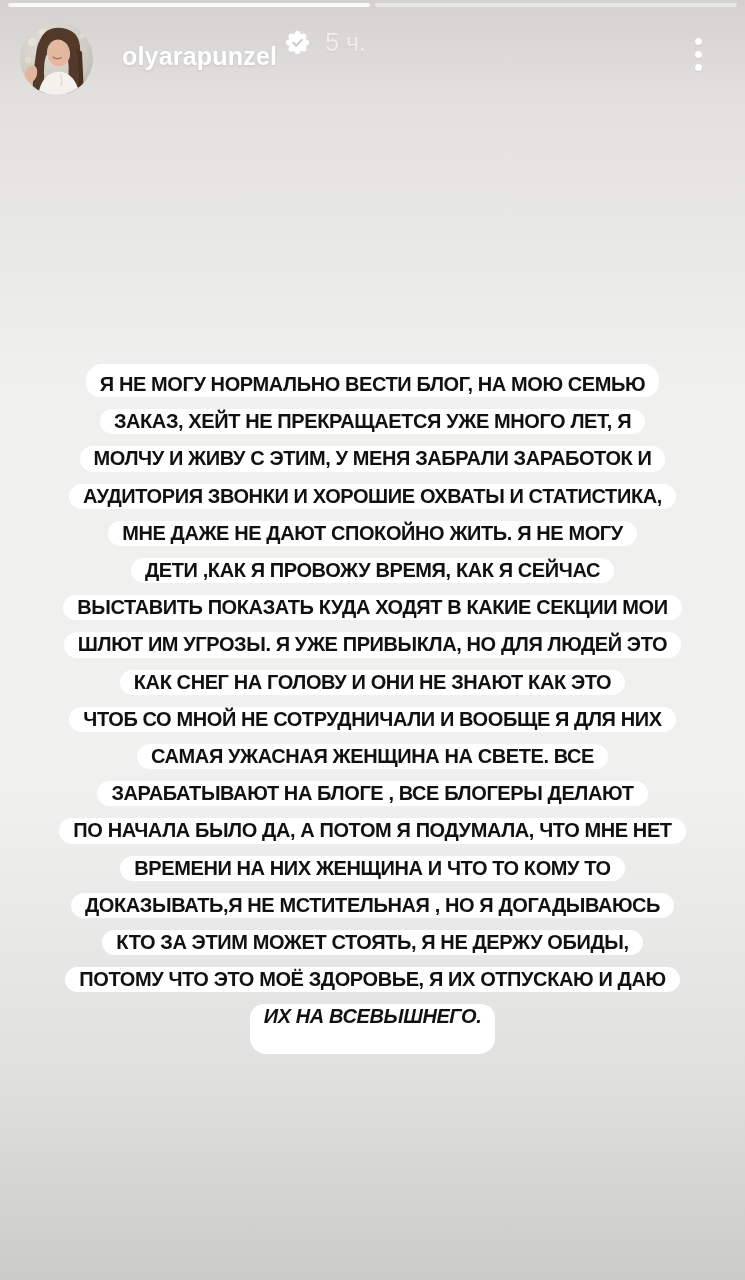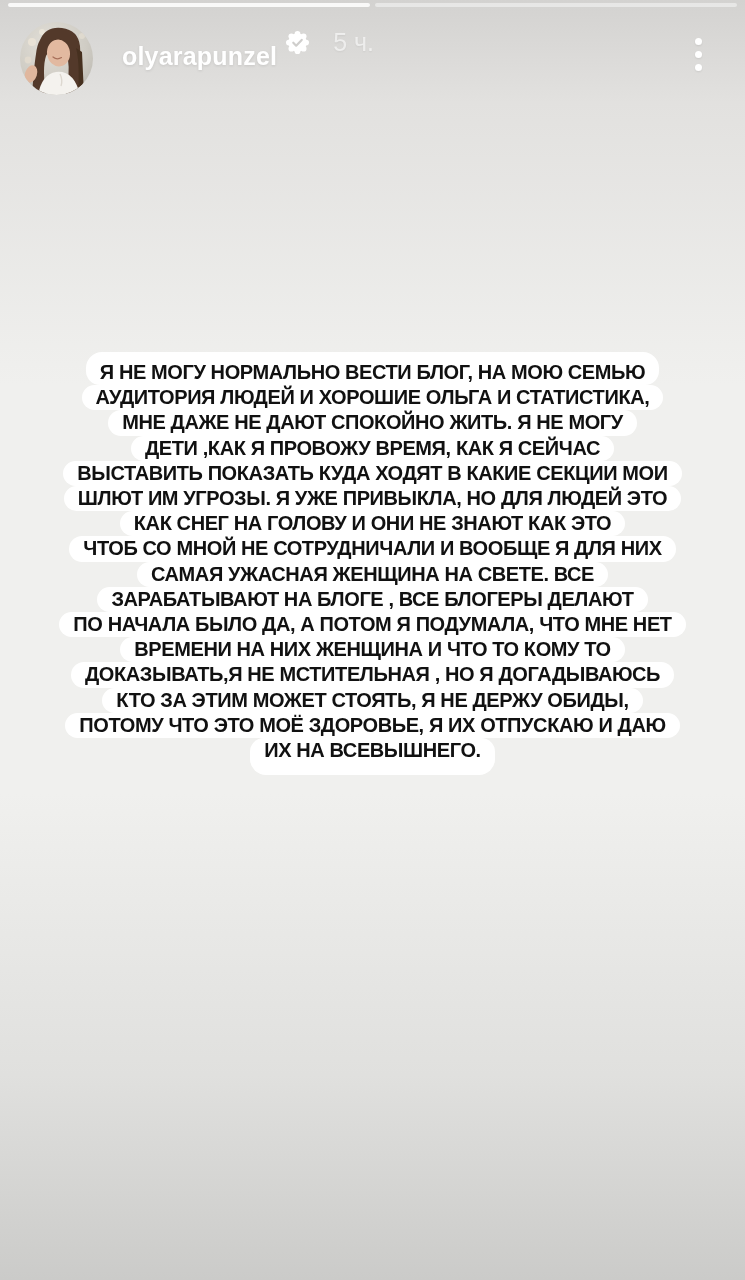--- a/index.html
+++ b/index.html
@@ -40,21 +40,21 @@
   .header-text { position: absolute; left: 122px; top: 26px; }
   .header-row1 { display: flex; align-items: center; height: 32px; }
   .username {
     color: var(--header_text, #ffffff);
     font-size: 25px; font-weight: 700; letter-spacing: 0.2px;
     text-shadow: 0 1px 3px rgba(0,0,0,0.10);
     margin-top: 28px;
   }
   .verified { width: 23px; height: 23px; margin-left: 9px; flex: 0 0 auto; }
   .timestamp {
-    margin-left: 24px; font-size: 25px; font-weight: 400;
+    margin-left: 16px; font-size: 25px; font-weight: 400;
     color: rgba(255,255,255,0.62);
     text-shadow: 0 1px 2px rgba(0,0,0,0.06);
   }
   .creative-label {
     margin-top: 4px; font-size: 24px; font-weight: 700;
     color: rgba(255,255,255,0.94); letter-spacing: 0.2px;
     text-shadow: 0 1px 3px rgba(0,0,0,0.10);
   }
   .menu-dots {
     position: absolute; right: 39px; top: 34px;
@@ -67,29 +67,29 @@
   }
 
   
   .story-text-block {
     position: absolute; top: 352px; left: 50%;
     transform: translateX(-50%);
     width: 672px; text-align: center; z-index: 2;
   }
   .pill {
     display: block; width: max-content; max-width: 672px;
-    margin: 0 auto; padding: 0 14px;
+    margin: 12px auto; padding: 0 14px;
     background: var(--pill_background, #ffffff);
     border-radius: 14px;
     font-size: 20px; font-weight: 700; letter-spacing: -0.4px;
     line-height: 25.2px; white-space: nowrap;
     color: var(--story_text, #111111);
   }
   .pill.first { padding-top: 8px; border-top-left-radius: 16px; border-top-right-radius: 16px; }
-  .pill.last  { padding-bottom: 12px; border-bottom-left-radius: 16px; border-bottom-right-radius: 16px; }
+  .pill.last  { padding-bottom: 24px; border-bottom-left-radius: 16px; border-bottom-right-radius: 16px; font-style: italic; }
 </style>
 </head>
 <body>
 
 <div class="progress-bar">
   <div class="progress-segment active"></div>
   <div class="progress-segment"></div>
 </div>
 
 <div class="story-header">
@@ -145,21 +145,23 @@
 
   <div class="menu-dots">
     <i></i>
       <i></i>
       <i></i>
   </div>
 </div>
 
 <div class="story-text-block">
     <div class="pill first">Я НЕ МОГУ НОРМАЛЬНО ВЕСТИ БЛОГ, НА МОЮ СЕМЬЮ</div>
-    <div class="pill">АУДИТОРИЯ ЛЮДЕЙ И ХОРОШИЕ ОЛЬГА И СТАТИСТИКА,</div>
+    <div class="pill">ЗАКАЗ, ХЕЙТ НЕ ПРЕКРАЩАЕТСЯ УЖЕ МНОГО ЛЕТ, Я</div>
+    <div class="pill">МОЛЧУ И ЖИВУ С ЭТИМ, У МЕНЯ ЗАБРАЛИ ЗАРАБОТОК И</div>
+    <div class="pill">АУДИТОРИЯ ЗВОНКИ И ХОРОШИЕ ОХВАТЫ И СТАТИСТИКА,</div>
     <div class="pill">МНЕ ДАЖЕ НЕ ДАЮТ СПОКОЙНО ЖИТЬ. Я НЕ МОГУ</div>
     <div class="pill">ДЕТИ ,КАК Я ПРОВОЖУ ВРЕМЯ, КАК Я СЕЙЧАС</div>
     <div class="pill">ВЫСТАВИТЬ ПОКАЗАТЬ КУДА ХОДЯТ В КАКИЕ СЕКЦИИ МОИ</div>
     <div class="pill">ШЛЮТ ИМ УГРОЗЫ. Я УЖЕ ПРИВЫКЛА, НО ДЛЯ ЛЮДЕЙ ЭТО</div>
     <div class="pill">КАК СНЕГ НА ГОЛОВУ И ОНИ НЕ ЗНАЮТ КАК ЭТО</div>
     <div class="pill">ЧТОБ СО МНОЙ НЕ СОТРУДНИЧАЛИ И ВООБЩЕ Я ДЛЯ НИХ</div>
     <div class="pill">САМАЯ УЖАСНАЯ ЖЕНЩИНА НА СВЕТЕ. ВСЕ</div>
     <div class="pill">ЗАРАБАТЫВАЮТ НА БЛОГЕ , ВСЕ БЛОГЕРЫ ДЕЛАЮТ</div>
     <div class="pill">ПО НАЧАЛА БЫЛО ДА, А ПОТОМ Я ПОДУМАЛА, ЧТО МНЕ НЕТ</div>
     <div class="pill">ВРЕМЕНИ НА НИХ ЖЕНЩИНА И ЧТО ТО КОМУ ТО</div>

